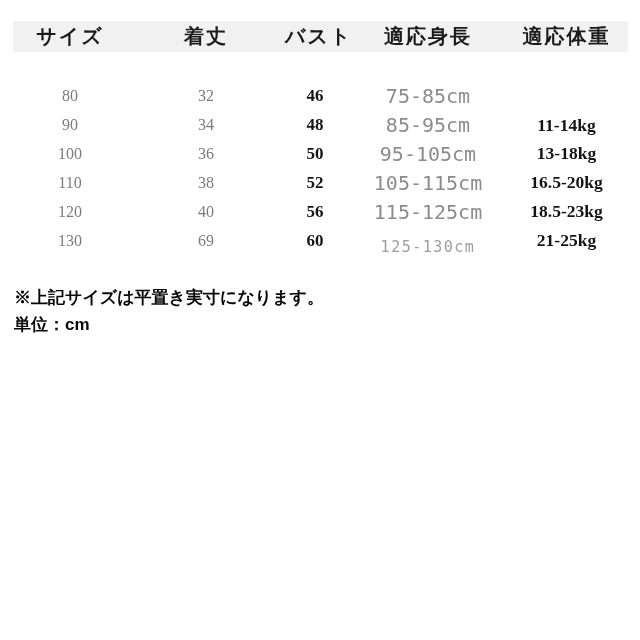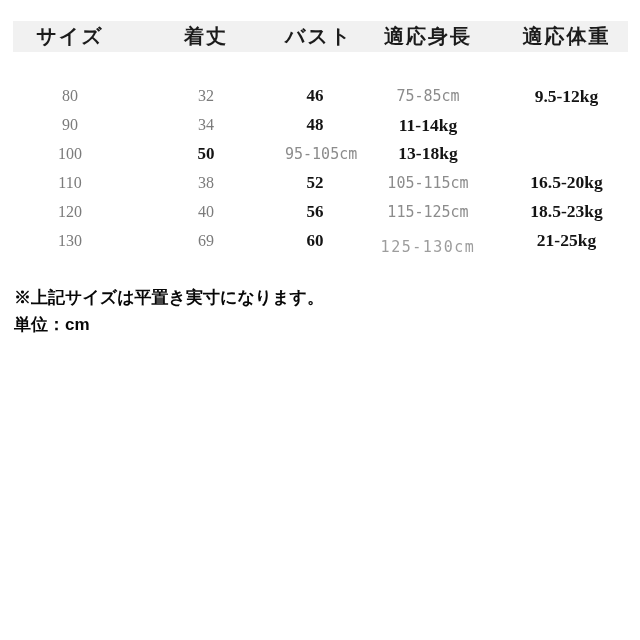--- a/index.html
+++ b/index.html
@@ -62,21 +62,21 @@
     font-size: 16px;
     color: #7b7b7b;
   }
   .c-bust {
     font-size: 17px;
     font-weight: bold;
     color: #141414;
   }
   .c-height {
     font-family: "DejaVu Sans Mono", monospace;
-    font-size: 15px;
+    font-size: 20px;
     color: #8c8c8c;
   }
   .c-weight {
     font-size: 17.5px;
     font-weight: bold;
     color: #141414;
   }
   .trow:last-child .c-height {
     color: #9d9d9d;
     letter-spacing: 1.5px;
@@ -107,30 +107,31 @@
       <div class="hcell">適応身長</div>
       <div class="hcell">適応体重</div>
     </div>
 
   <div class="tbody">
       <div class="trow">
         <div class="cell c-size">80</div>
         <div class="cell c-length">32</div>
         <div class="cell c-bust">46</div>
         <div class="cell c-height">75-85cm</div>
-        <div class="cell c-weight">9.5-12kg</div>
       </div>
       <div class="trow">
         <div class="cell c-size">90</div>
         <div class="cell c-length">34</div>
         <div class="cell c-bust">48</div>
+        <div class="cell c-height">85-95cm</div>
         <div class="cell c-weight">11-14kg</div>
       </div>
       <div class="trow">
         <div class="cell c-size">100</div>
+        <div class="cell c-length">36</div>
         <div class="cell c-bust">50</div>
         <div class="cell c-height">95-105cm</div>
         <div class="cell c-weight">13-18kg</div>
       </div>
       <div class="trow">
         <div class="cell c-size">110</div>
         <div class="cell c-length">38</div>
         <div class="cell c-bust">52</div>
         <div class="cell c-height">105-115cm</div>
         <div class="cell c-weight">16.5-20kg</div>

